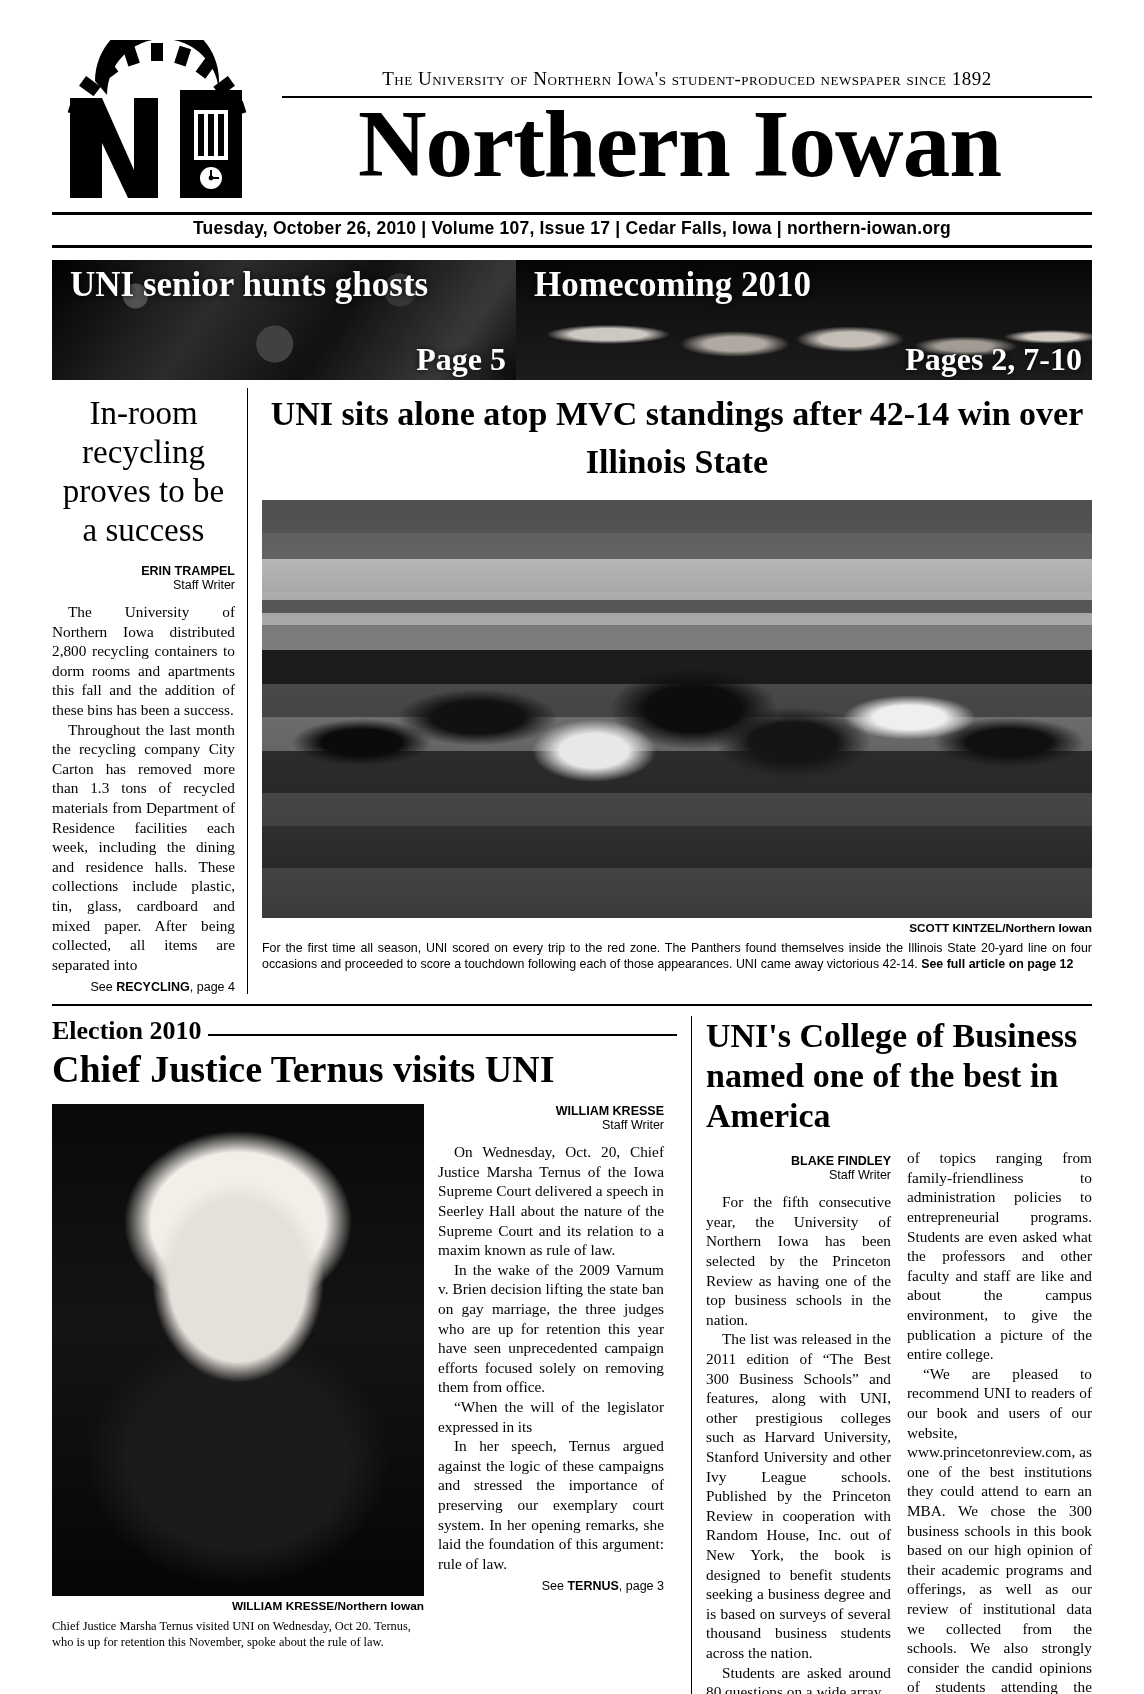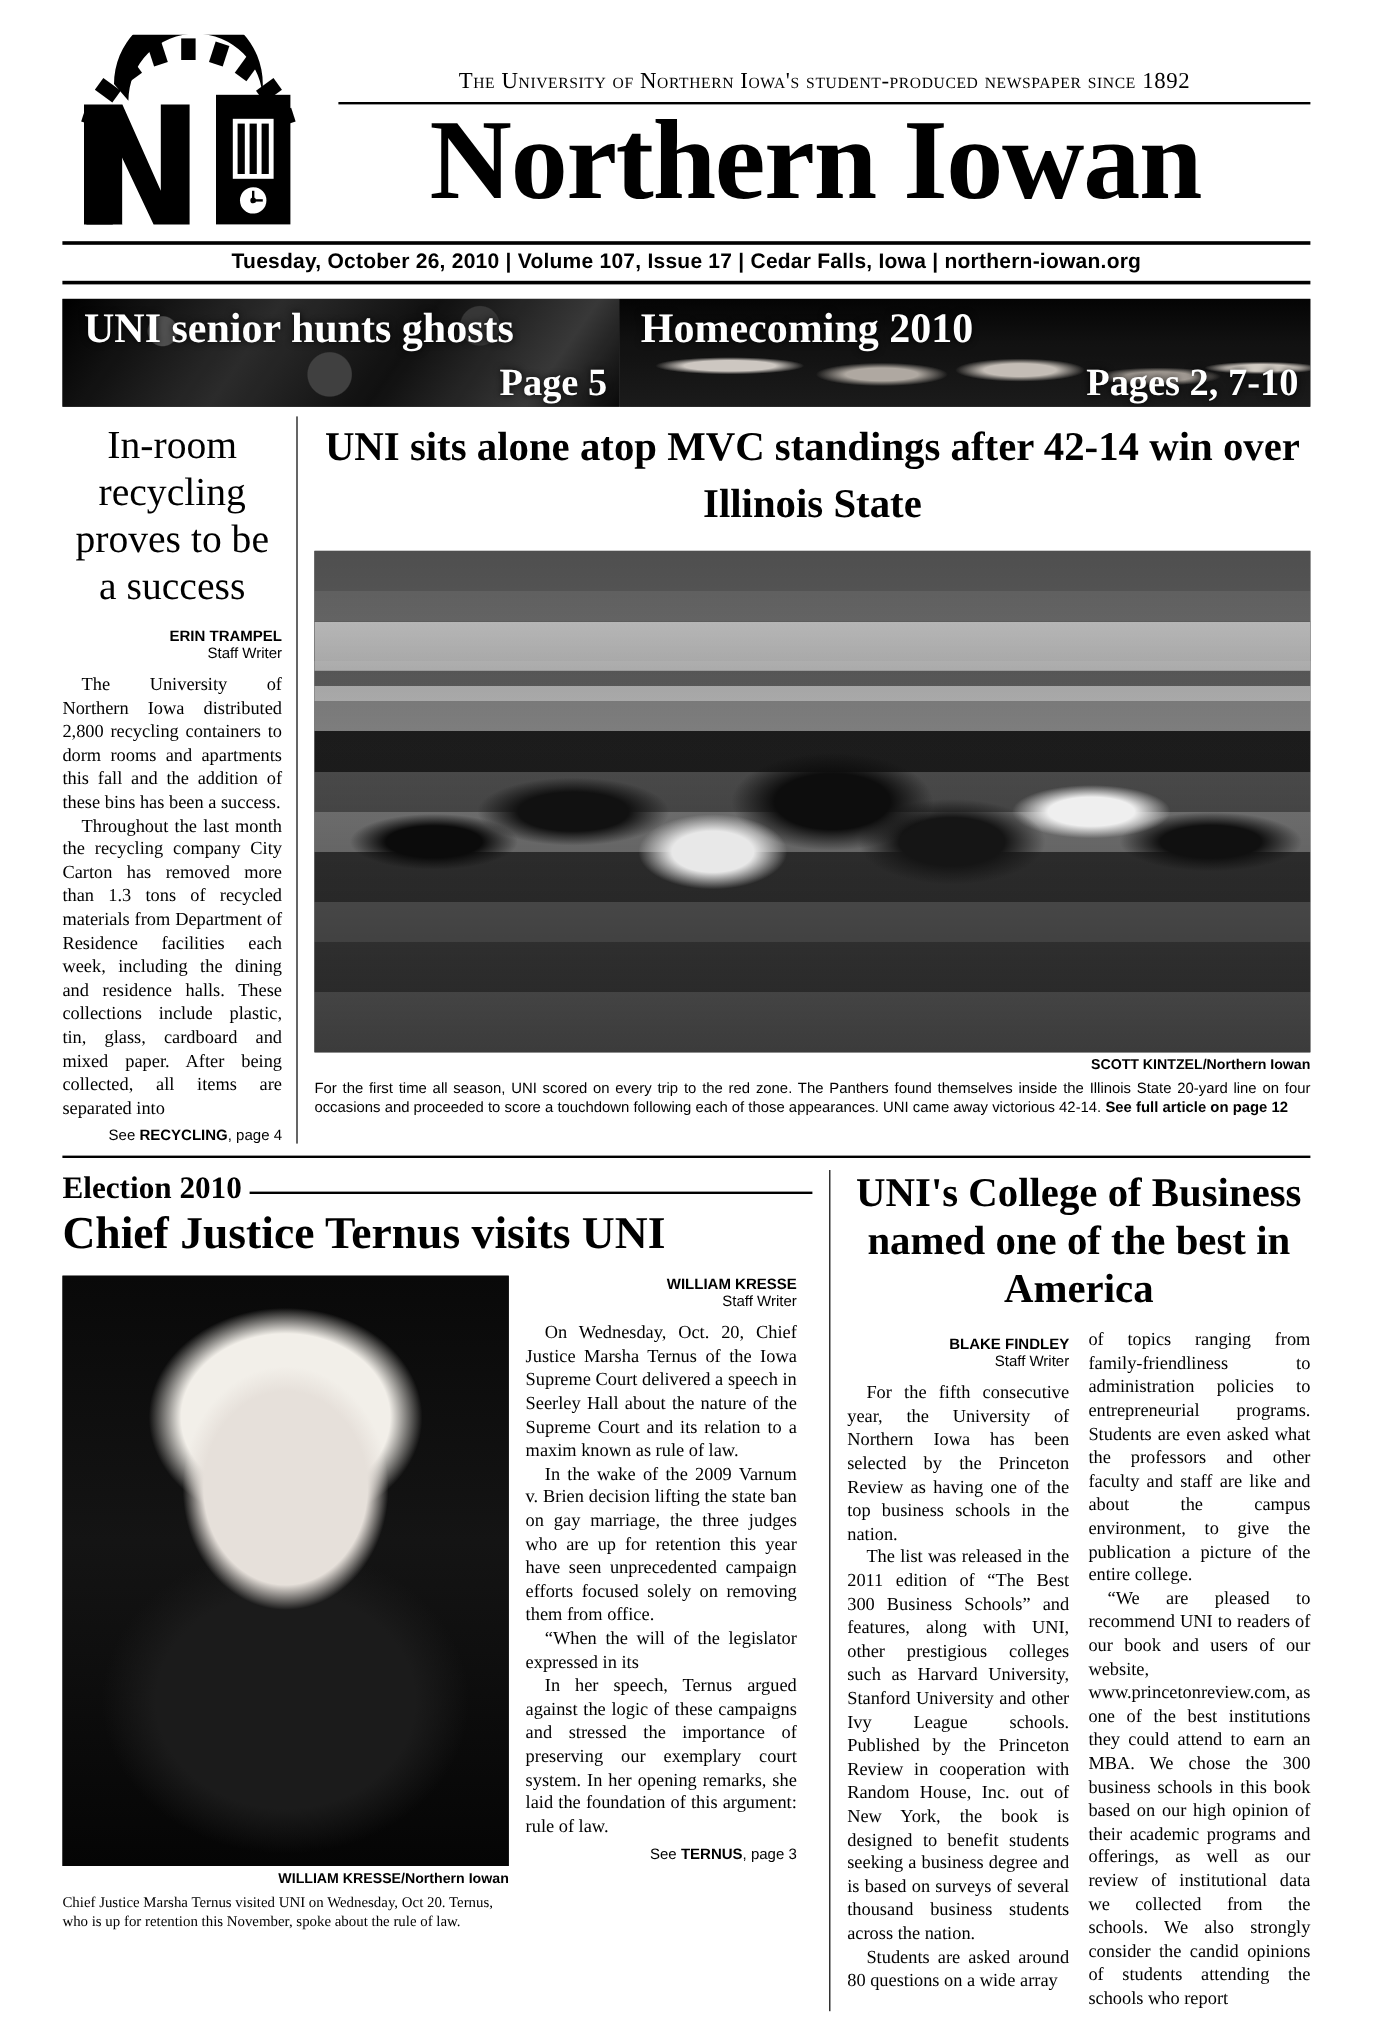--- a/index.html
+++ b/index.html
@@ -4,21 +4,21 @@
 <style>
   * { box-sizing: border-box; }
   html, body { margin:0; padding:0; background:#fff; }
   body {
     width:1144px; height:1694px;
     font-family:"Liberation Serif", serif;
     color:#000;
     position:relative;
     overflow:hidden;
   }
-  .page { width:1144px; height:1694px; padding:21px 52px 0 52px; position:relative; }
+  .page { width:1144px; height:1694px; padding:32px 52px 0 52px; position:relative; }
 
   
   .masthead { position:relative; height:190px; }
   .arch-logo { position:absolute; left:10px; top:8px; width:190px; height:160px; }
   .tagline {
     position:absolute; left:230px; top:36px; right:0;
     font-family:"Liberation Serif", serif;
     font-variant:small-caps;
     font-size:19px; letter-spacing:.5px; text-align:center;
     padding-bottom:6px;
@@ -36,21 +36,21 @@
   .issue-rule-top { position:absolute; left:0; right:0; top:180px; border-top:3px solid #000; }
   .issueline {
     position:absolute; left:0; right:0; top:186px;
     text-align:center;
     font-family:"Liberation Sans", sans-serif;
     font-weight:bold; font-size:17.5px; letter-spacing:.2px;
   }
   .issue-rule-bot { position:absolute; left:0; right:0; top:213px; border-top:3px solid #000; }
 
   
-  .teasers { position:relative; margin-top:38px; height:90px; display:flex; gap:0; }
+  .teasers { position:relative; margin-top:38px; height:120px; display:flex; gap:0; }
   .teaser {
     position:relative; overflow:hidden; color:#fff;
     background:#111;
   }
   .teaser.left { width:464px; }
   .teaser.right { width:576px; }
   .teaser .noise {
     position:absolute; inset:0;
     background:
       radial-gradient(circle at 18% 30%, #555 0 12px, transparent 13px),
@@ -183,21 +183,21 @@
       linear-gradient(180deg,#090909 0%, #141414 45%, #050505 100%);
   }
   .ternus-col { width:226px; }
   .ternus-cutline {
     font-family:Liberation Serif, serif;
     font-size:12.4px; line-height:15.5px; margin-top:6px;
   }
 
   .biz-hed {
     font-family:"Liberation Serif", serif;
-    font-weight:bold; font-size:34px; line-height:40px; text-align:center;
+    font-weight:bold; font-size:34px; line-height:40px; text-align:left;
   }
   .biz-cols { display:flex; gap:16px; margin-top:12px; }
   .biz-col { width:auto; flex:1; }
 </style>
 </head>
 <body>
 
 <div class="page">
 
   <div class="masthead">

